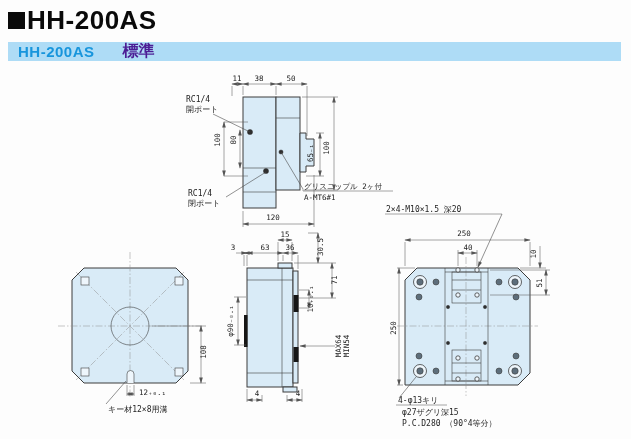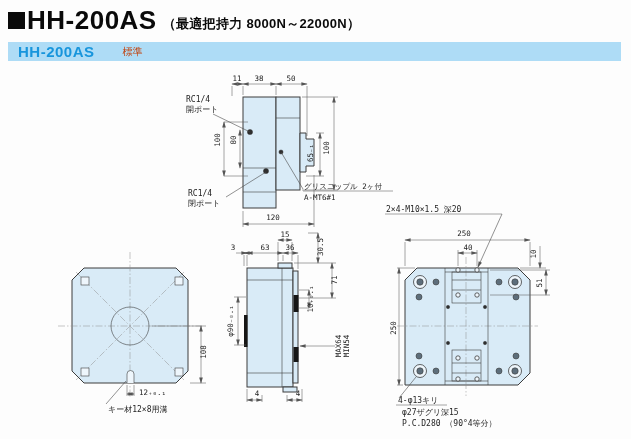--- a/index.html
+++ b/index.html
@@ -4,42 +4,41 @@
 <style>
   html,body{margin:0;padding:0}
   body{width:631px;height:439px;position:relative;background:#fdfdfd;
        font-family:"Liberation Sans",sans-serif;overflow:hidden}
   .hdr{position:absolute;top:7px;left:8px;display:flex;align-items:flex-start}
   .sq{width:17px;height:17px;background:#0a0a0a;margin-top:5px}
   .title{font-size:26px;font-weight:bold;color:#0a0a0a;letter-spacing:.5px;line-height:1;margin-left:2px}
   .subtitle{font-size:13px;font-weight:bold;color:#0a0a0a;margin-left:6px;margin-top:8px;letter-spacing:.3px}
   .bar{position:absolute;top:42px;left:8px;width:613px;height:19px;background:#aedcf6;display:flex;align-items:center}
   .bar .m{color:#1795dc;font-weight:bold;font-size:15px;margin-left:10px;letter-spacing:.5px}
-  .bar .v{color:#c2410c;font-weight:normal;font-size:10px;margin-left:28px}
+  .bar .v{color:#4c1d95;font-weight:bold;font-size:16px;margin-left:28px}
   svg.draw{position:absolute;top:0;left:0}
   .bf{fill:#d9ebf7;stroke:#3c3c3c;stroke-width:1;stroke-linejoin:miter}
   .in{stroke:#3c3c3c;stroke-width:.6;fill:none}
   .inw{stroke:#3c3c3c;stroke-width:.6;fill:#eef6fc}
   .dim{stroke:#5d5d5d;stroke-width:.55;fill:none}
   .ldr{stroke:#4a4a4a;stroke-width:.6;fill:none}
   .ctr{stroke:#8f8f8f;stroke-width:.5;stroke-dasharray:7 2 1.5 2;fill:none}
   .blk{fill:#161616;stroke:none}
   .dot{fill:#2e2e2e;stroke:#2e2e2e;stroke-width:.4}
   .hole{fill:#eef6fc;stroke:#3c3c3c;stroke-width:.8}
   .hfill{fill:#5d6e7b;stroke:#3c3c3c;stroke-width:.6}
   text.t{font-family:"DejaVu Sans Mono",monospace;font-size:7.5px;fill:#232323}
   text.t8{font-family:"DejaVu Sans Mono",monospace;font-size:8px;fill:#232323}
 </style>
 </head>
 <body>
 
 <div class="hdr">
   <div class="sq"></div>
   <div class="title">HH-200AS</div>
-  <div class="subtitle">（最適把持力 8000N～22000N）</div>
 </div>
 <div class="bar">
   <span class="m">HH-200AS</span>
   <span class="v">標準</span>
 </div>
 
 <svg class="draw" width="631" height="439" viewBox="0 0 631 439">
   <defs>
     <marker id="ar" viewBox="0 0 10 10" markerWidth="7" markerHeight="7" refX="9" refY="5" orient="auto-start-reverse" markerUnits="userSpaceOnUse">
       <path d="M10,5 L1,2.4 L1,7.6 Z" fill="#555"></path>

